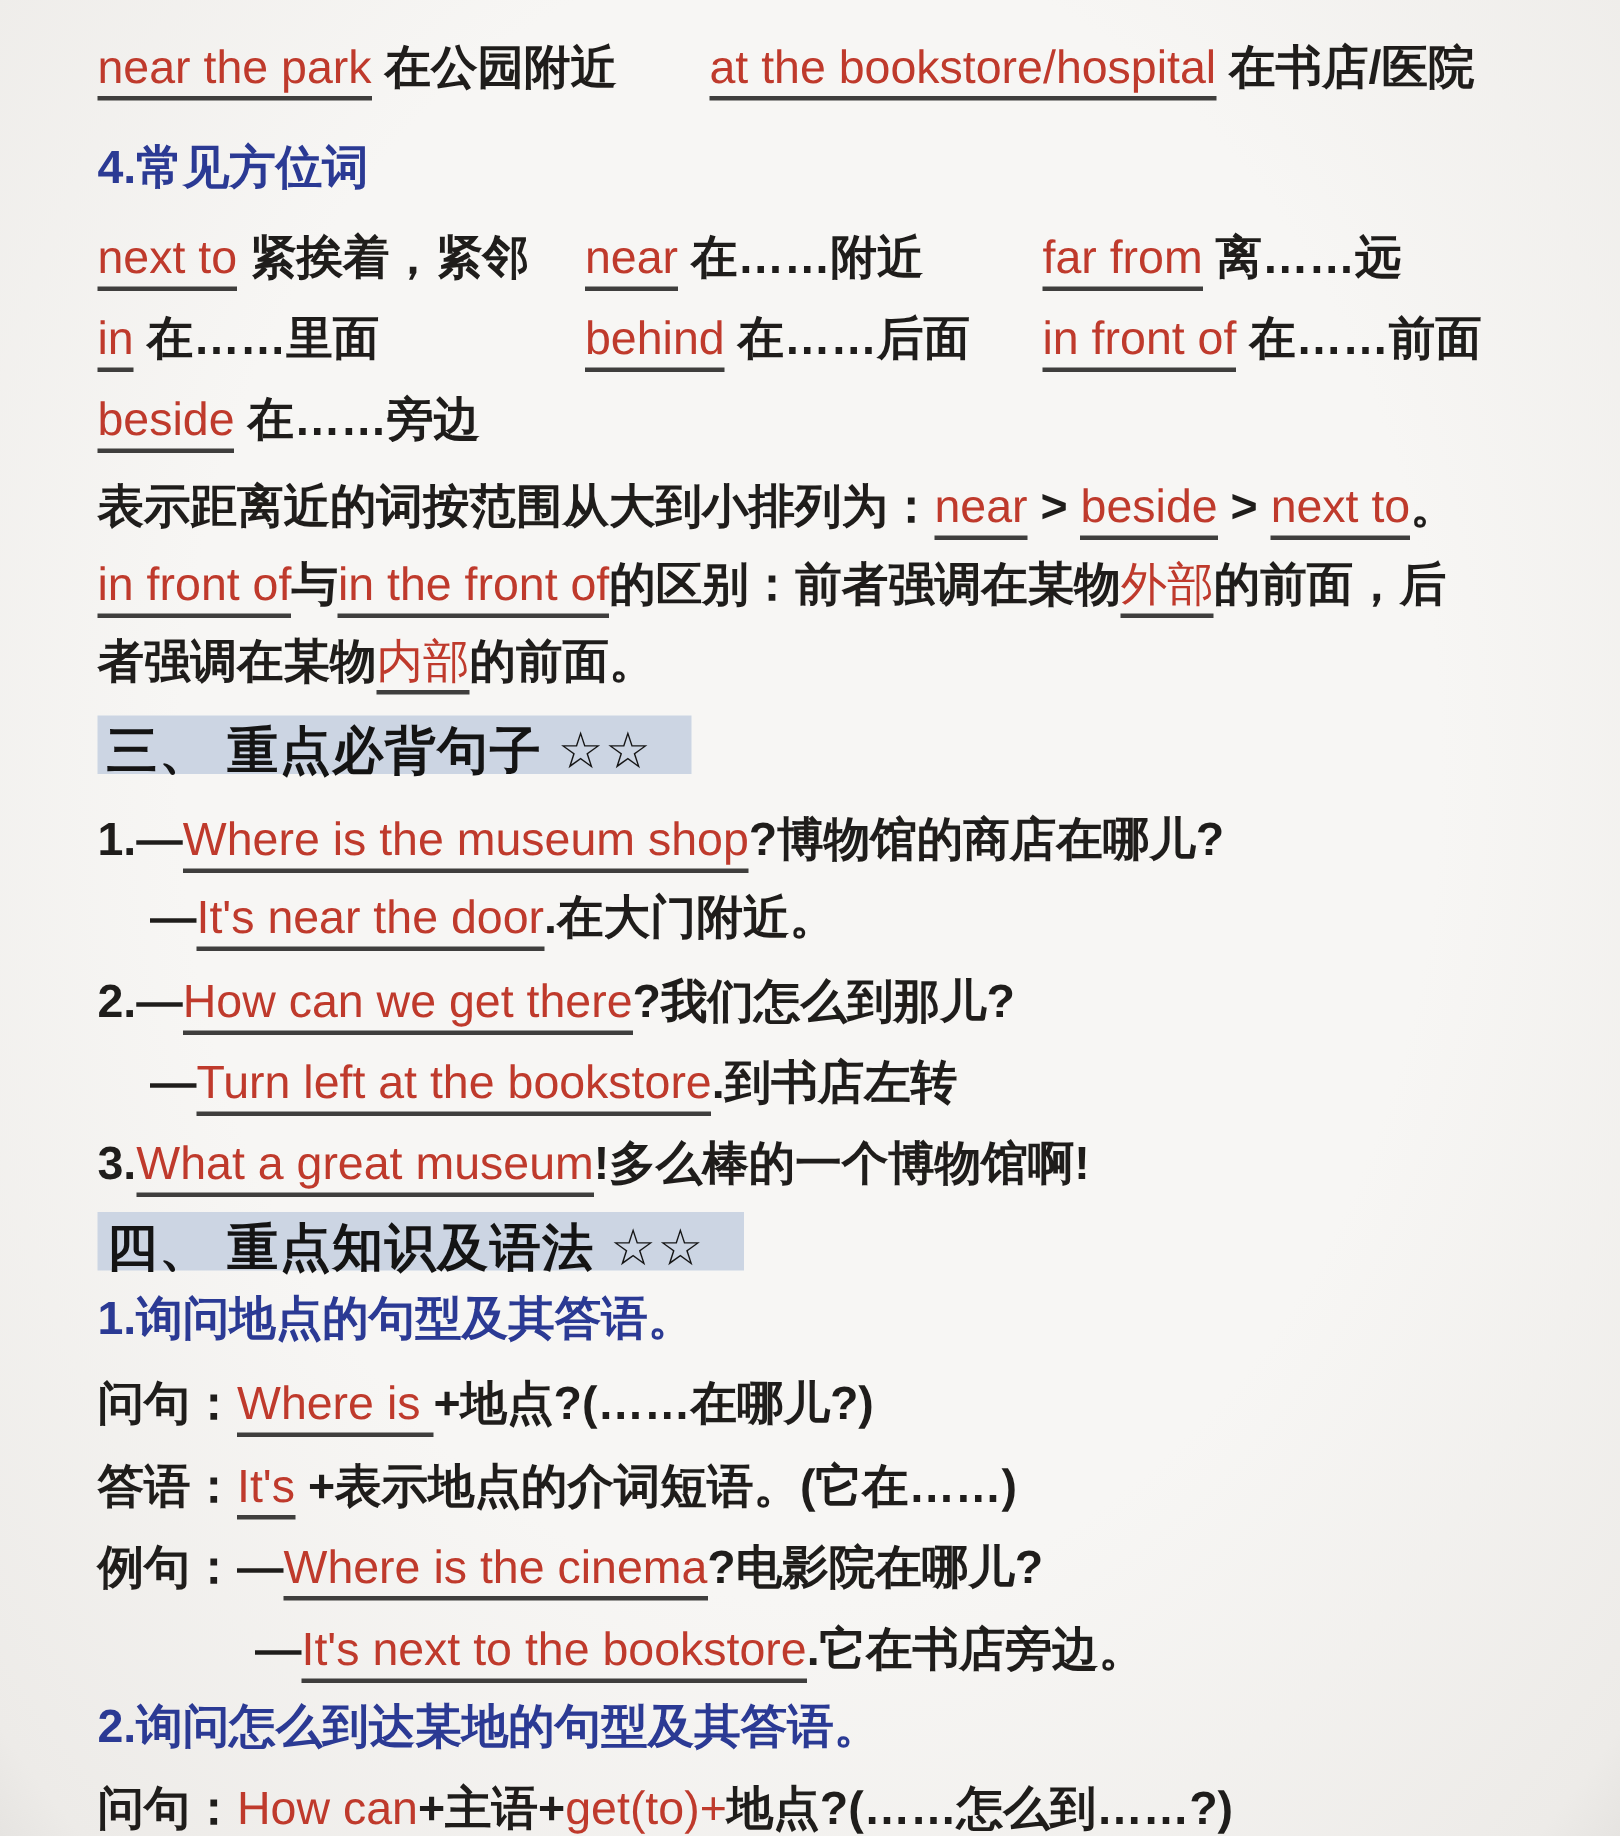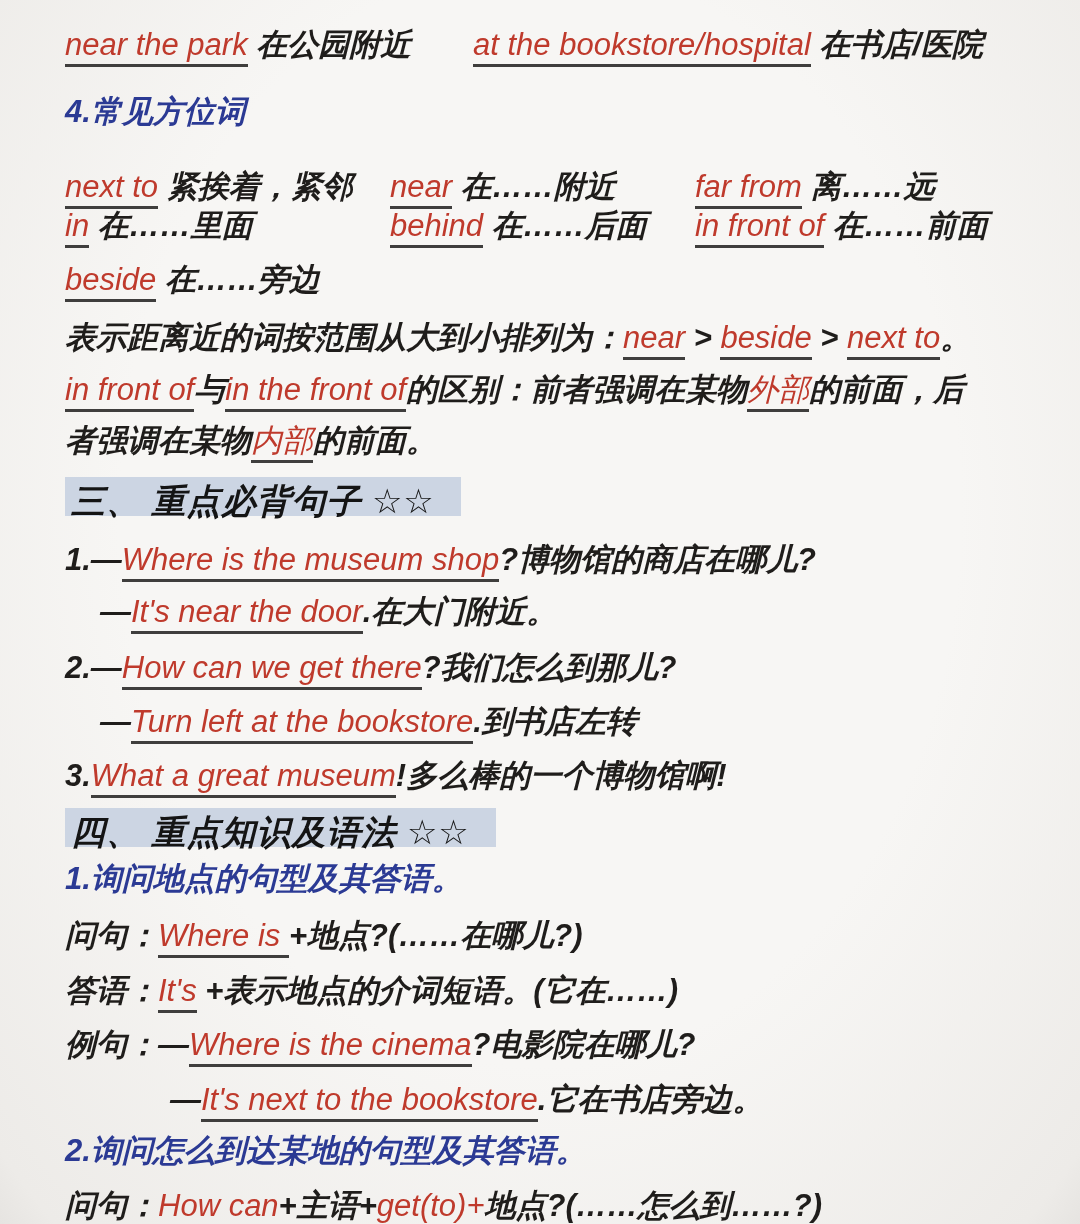--- a/index.html
+++ b/index.html
@@ -6,42 +6,42 @@
   body{width:1080px;height:1224px;overflow:hidden;background:#edecea;}
   .page{
     position:absolute;left:0;top:0;width:1080px;height:1224px;overflow:hidden;
     background:radial-gradient(ellipse at 50% 42%, #f7f6f4 55%, #edebe8 95%, #e6e4e1 100%);
     font-family:"Liberation Sans","DejaVu Sans",sans-serif;
   }
   .line{
     position:absolute;left:0;right:0;height:54px;line-height:54px;
     font-size:31px;color:#1f1d1b;font-weight:600;white-space:nowrap;
   }
-  .group{position:absolute;top:0;font-style:italic;}
+  .group{position:absolute;top:0;}
   .s-k{color:#1f1d1b;}
   .s-e{color:#bf3a2c;font-weight:500;border-bottom:3px solid #3f3e3d;padding-bottom:2px;}
   .s-u{color:#2b3a94;font-weight:700;}
   .s-h{color:#141414;font-weight:700;font-size:34px;letter-spacing:1px;}
   .hl{
     display:inline-block;top:3px;height:39px;line-height:48px;
     background:#ccd5e3;padding:0 26px 0 6px;
   }
 </style>
 </head>
 <body>
 
 <div class="page" id="doc">
     <div class="line" style="top: 18px;">
       <span class="group" style="left: 65px;"><span class="s-e">near the park</span><span class="s-k"> 在公园附近</span></span>
       <span class="group" style="left: 473px;"><span class="s-e">at the bookstore/hospital</span><span class="s-k"> 在书店/医院</span></span>
     </div>
     <div class="line" style="top: 85px;">
       <span class="group" style="left: 65px;"><span class="s-u">4.常见方位词</span></span>
     </div>
-    <div class="line" style="top: 160px;">
+    <div class="line" style="top: 145px;">
       <span class="group" style="left: 65px;"><span class="s-e">next to</span><span class="s-k"> 紧挨着，紧邻</span></span>
       <span class="group" style="left: 695px;"><span class="s-e">far from</span><span class="s-k"> 离……远</span></span>
       <span class="group" style="left: 390px;"><span class="s-e">near</span><span class="s-k"> 在……附近</span></span>
     </div>
     <div class="line" style="top: 199px;">
       <span class="group" style="left: 65px;"><span class="s-e">in</span><span class="s-k"> 在……里面</span></span>
       <span class="group" style="left: 390px;"><span class="s-e">behind</span><span class="s-k"> 在……后面</span></span>
       <span class="group" style="left: 695px;"><span class="s-e">in front of</span><span class="s-k"> 在……前面</span></span>
     </div>
     <div class="line" style="top: 253px;">

